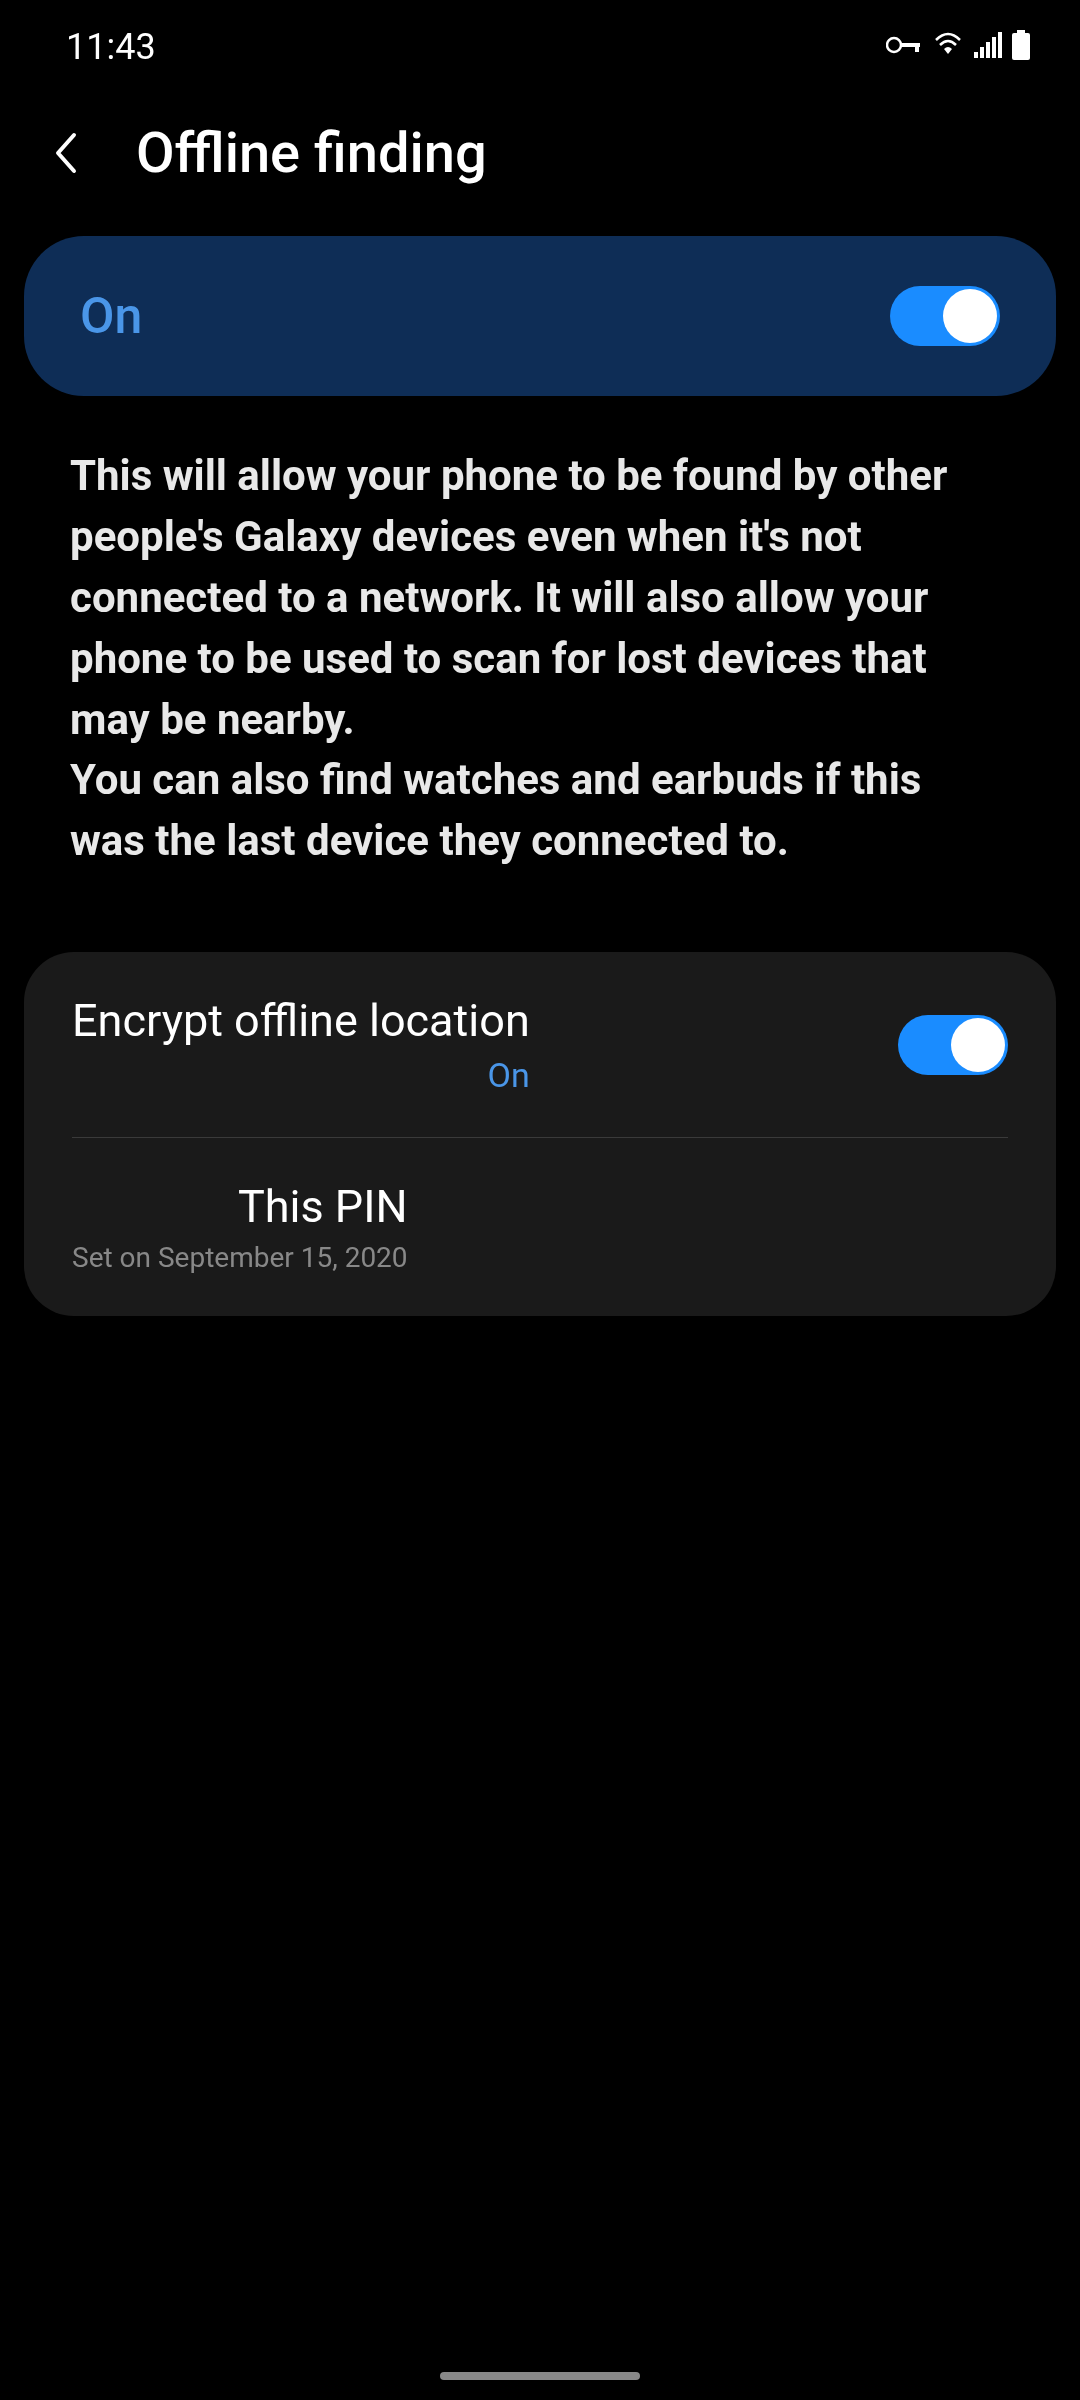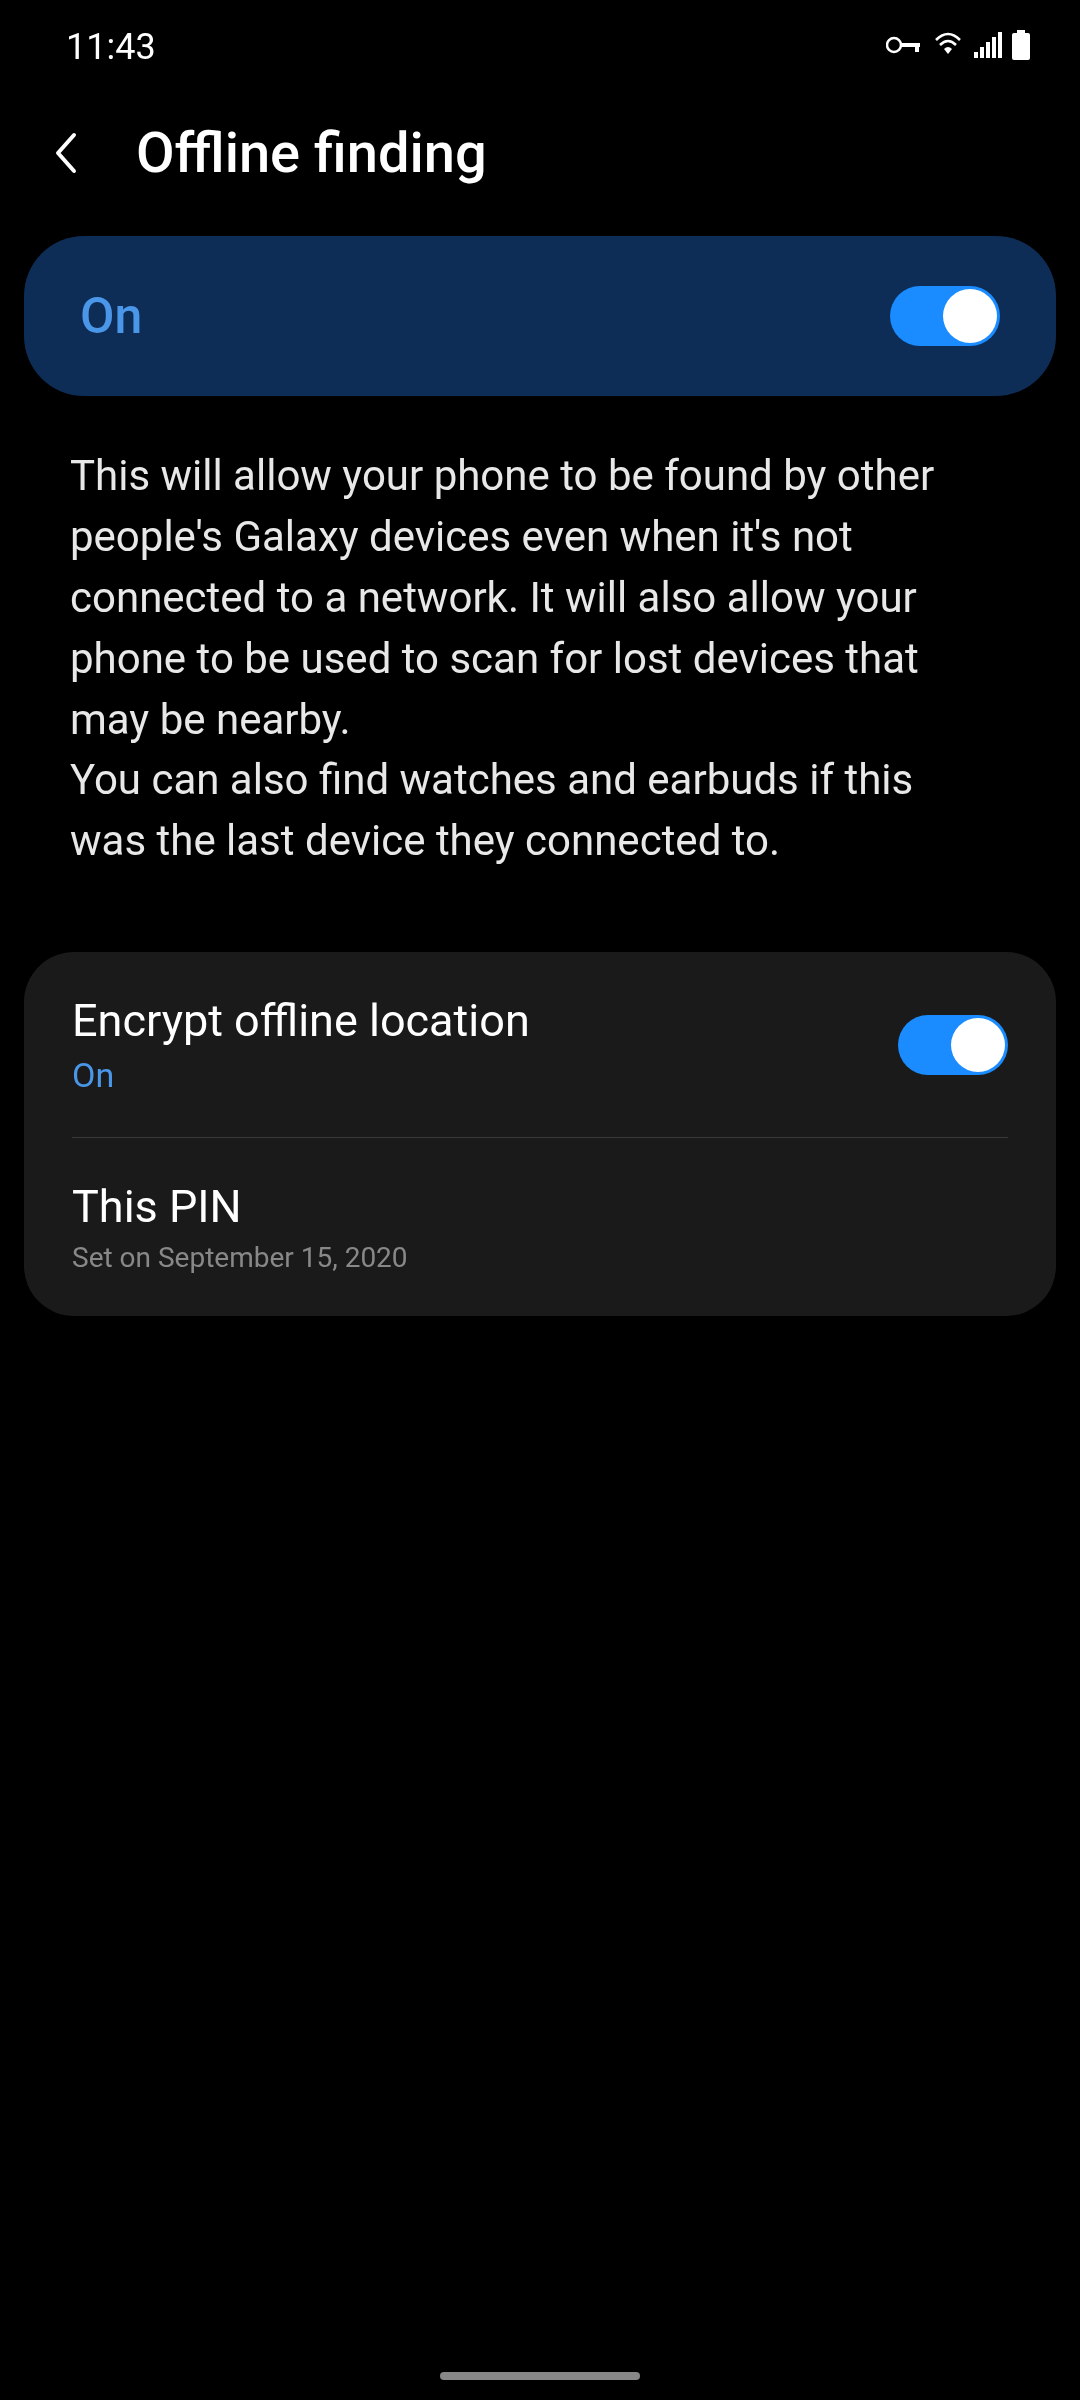--- a/index.html
+++ b/index.html
@@ -81,21 +81,21 @@
       background: #ffffff;
       border-radius: 50%;
       top: 3px;
       right: 3px;
     }
     .description {
       padding: 50px 102px 60px 70px;
       font-size: 42px;
       line-height: 1.45;
       color: #e8e8e8;
-      font-weight: 400;
+      font-weight: 700;
     }
     .settings-group {
       margin: 20px 24px;
       background: #1a1a1a;
       border-radius: 50px;
       overflow: hidden;
     }
     .setting-row {
       padding: 42px 48px;
       display: flex;
@@ -104,20 +104,21 @@
     }
     .divider {
       height: 1px;
       background: #3a3a3a;
       margin: 0 48px;
     }
     .setting-text {
       display: flex;
       flex-direction: column;
       gap: 4px;
+      align-items: flex-end;
     }
     .setting-title {
       font-size: 45px;
       font-weight: 400;
       color: #ffffff;
     }
     .setting-subtitle-blue {
       font-size: 34px;
       color: #4a96e8;
       margin-top: 4px;

